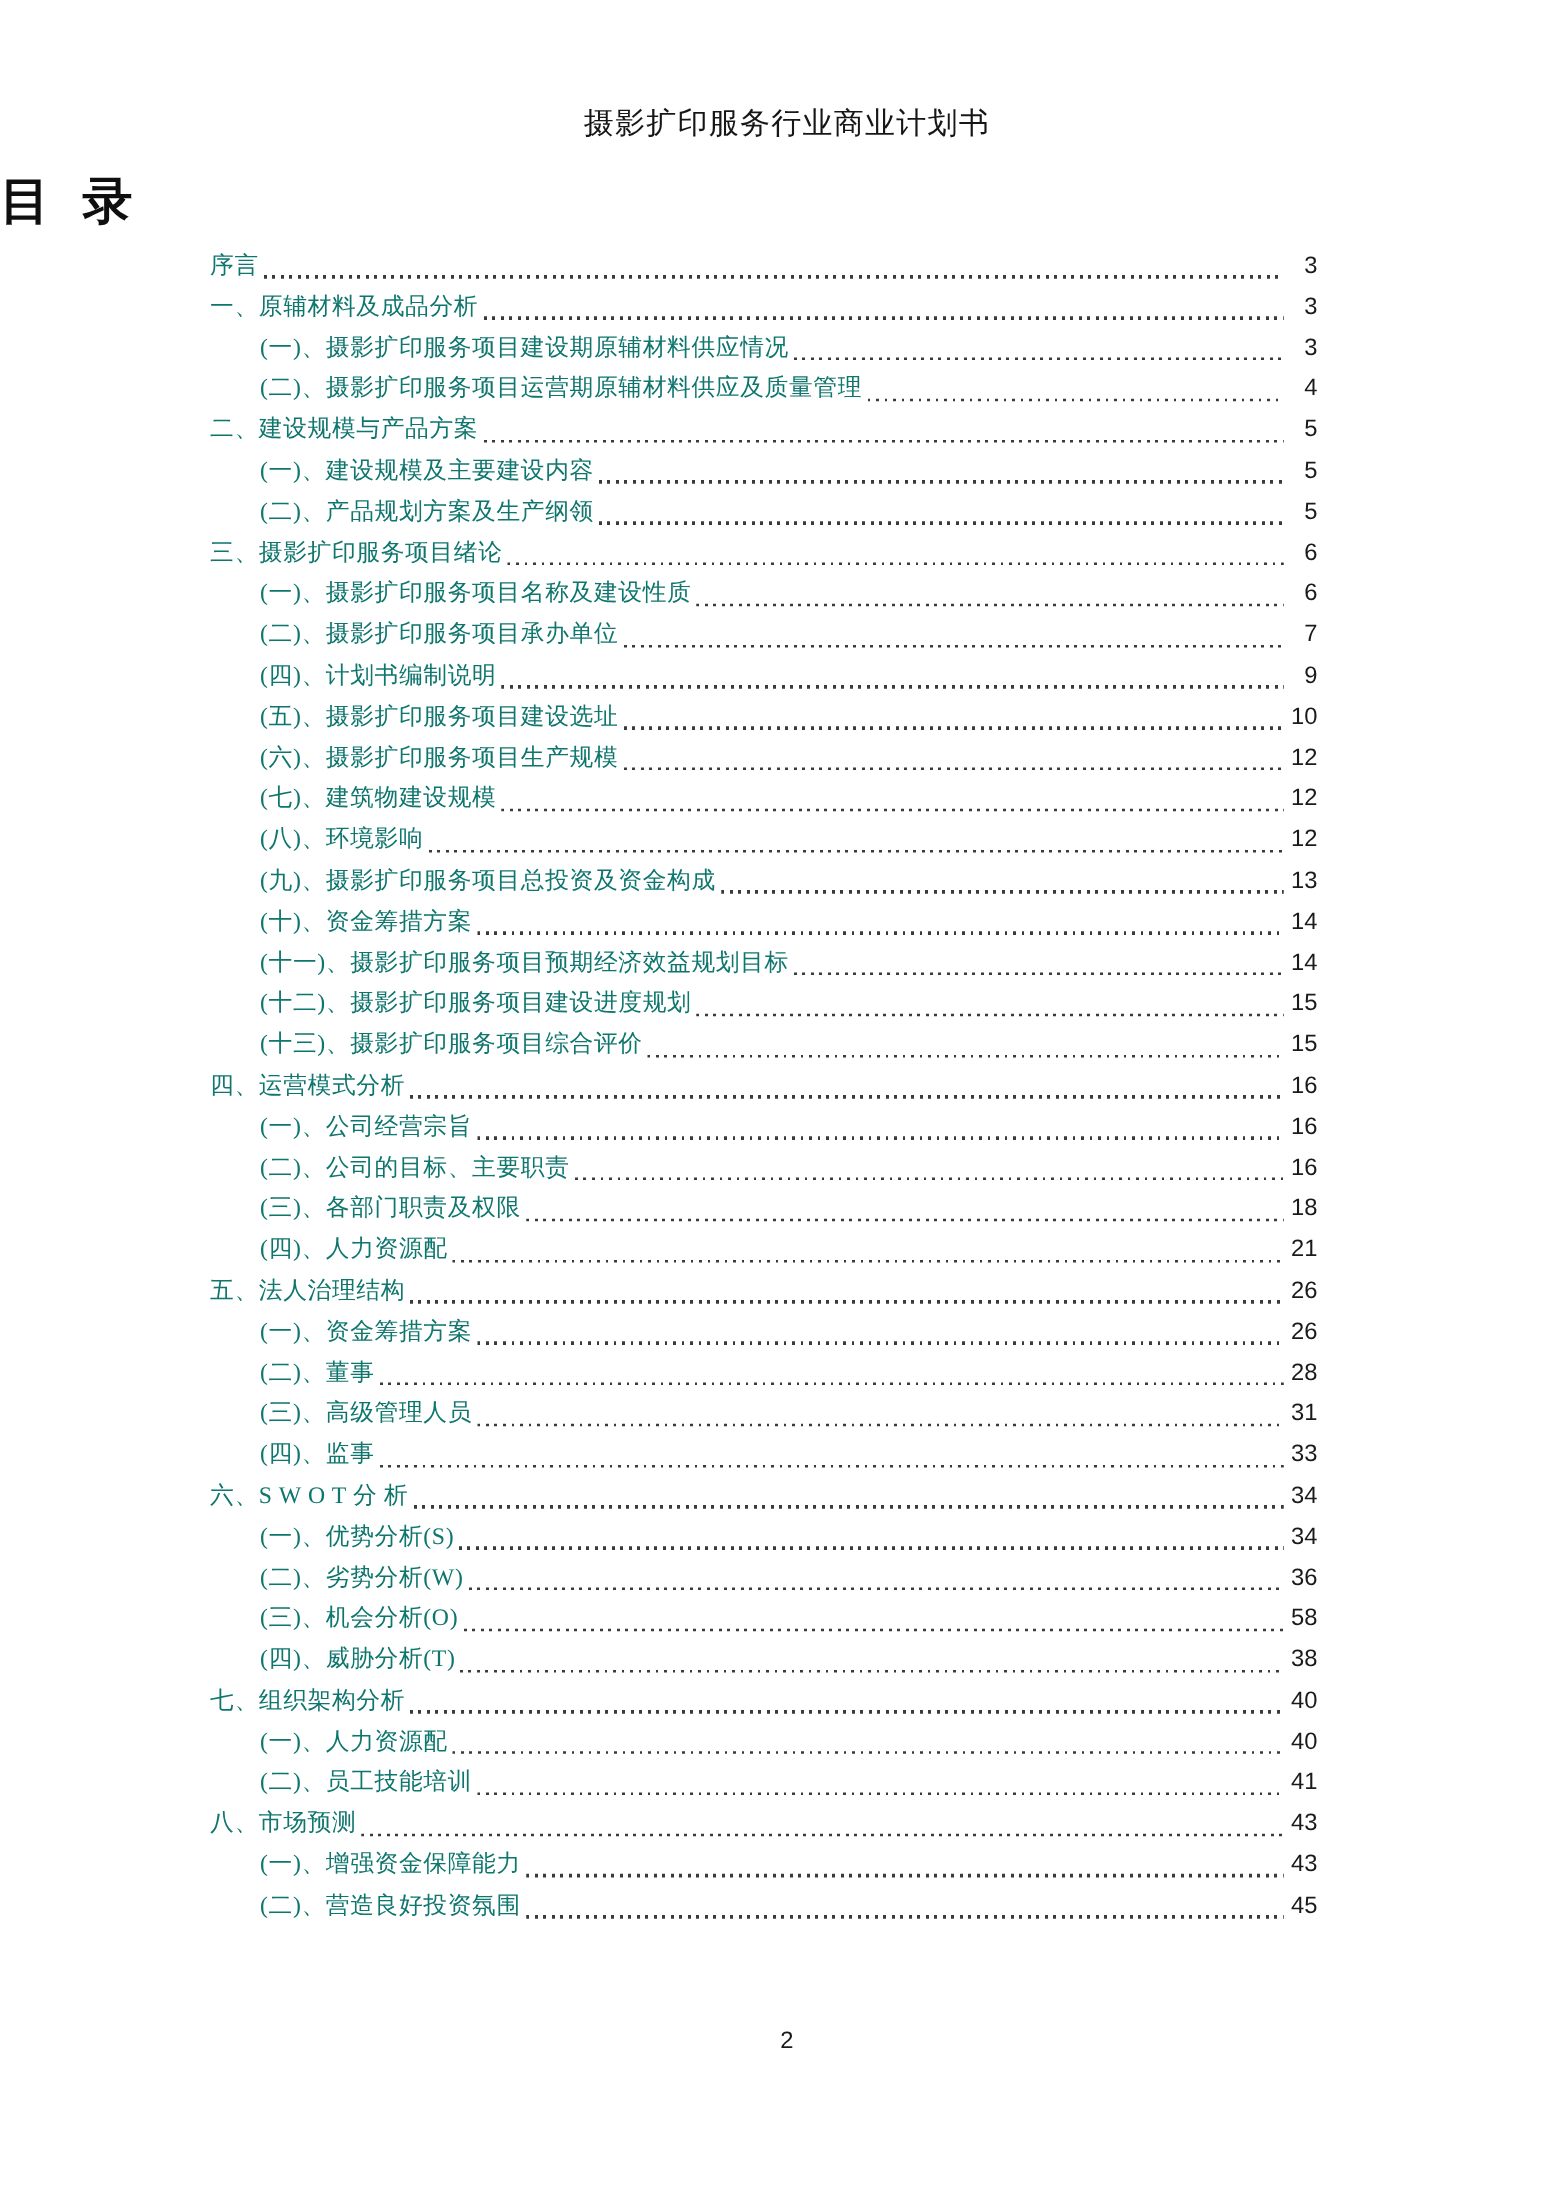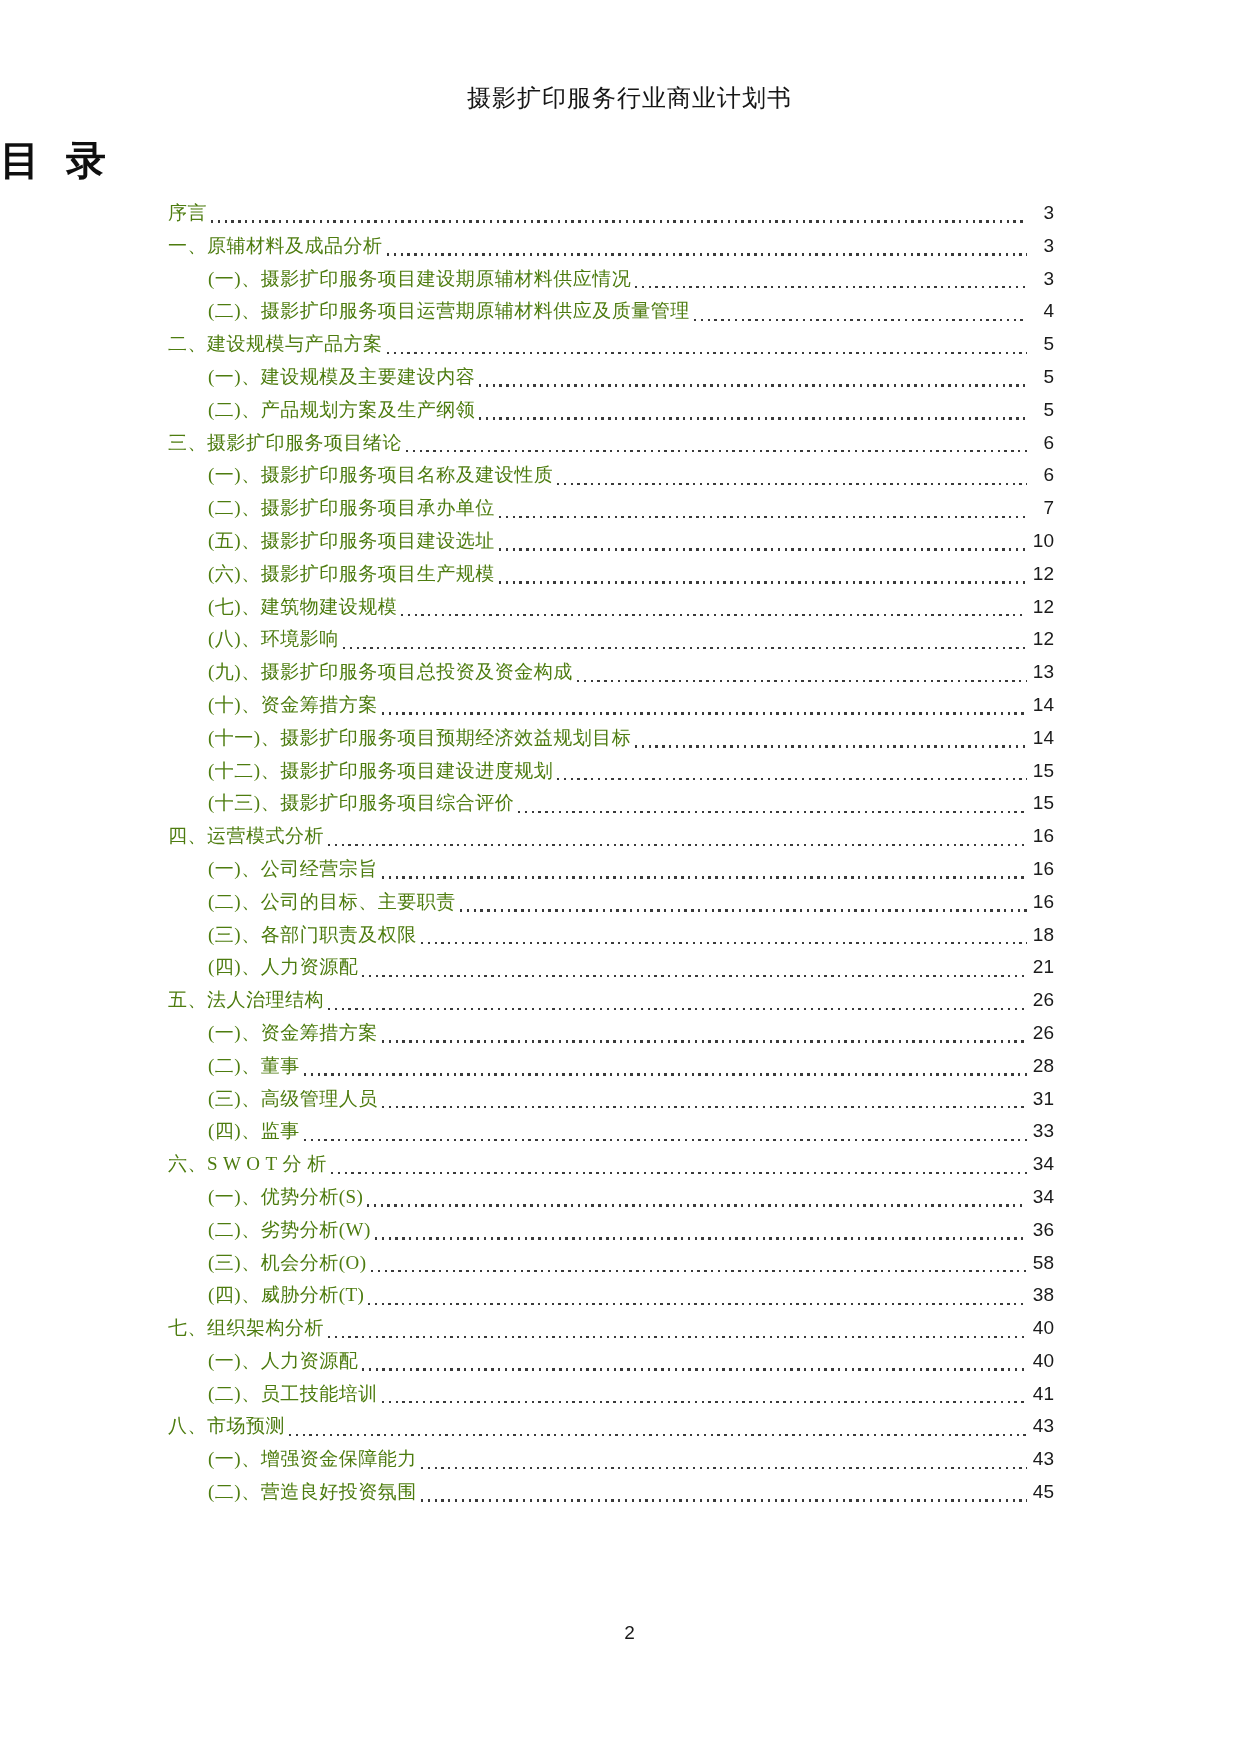--- a/index.html
+++ b/index.html
@@ -43,21 +43,21 @@
     display: flex;
     align-items: baseline;
     height: 32.8px;
     font-size: 19px;
     line-height: 32.8px;
     white-space: nowrap;
   }
   .toc-row.level-1 { padding-left: 40px; }
   .toc-label {
     flex: 0 0 auto;
-    color: #4d7c0f;
+    color: #0f766e;
     letter-spacing: 0.5px;
   }
   .toc-leader {
     flex: 1 1 auto;
     align-self: flex-end;
     height: 2.4px;
     margin: 0 3px 7px 4px;
     background-image: repeating-linear-gradient(to right, #3a3a3a 0 2.3px, transparent 2.3px 6.8px);
   }
   .toc-page {
@@ -132,20 +132,25 @@
         <span class="toc-label">(一)、摄影扩印服务项目名称及建设性质</span>
         <span class="toc-leader"></span>
         <span class="toc-page">6</span>
       </div>
       <div class="toc-row level-1">
         <span class="toc-label">(二)、摄影扩印服务项目承办单位</span>
         <span class="toc-leader"></span>
         <span class="toc-page">7</span>
       </div>
       <div class="toc-row level-1">
+        <span class="toc-label">(四)、计划书编制说明</span>
+        <span class="toc-leader"></span>
+        <span class="toc-page">9</span>
+      </div>
+      <div class="toc-row level-1">
         <span class="toc-label">(五)、摄影扩印服务项目建设选址</span>
         <span class="toc-leader"></span>
         <span class="toc-page">10</span>
       </div>
       <div class="toc-row level-1">
         <span class="toc-label">(六)、摄影扩印服务项目生产规模</span>
         <span class="toc-leader"></span>
         <span class="toc-page">12</span>
       </div>
       <div class="toc-row level-1">

